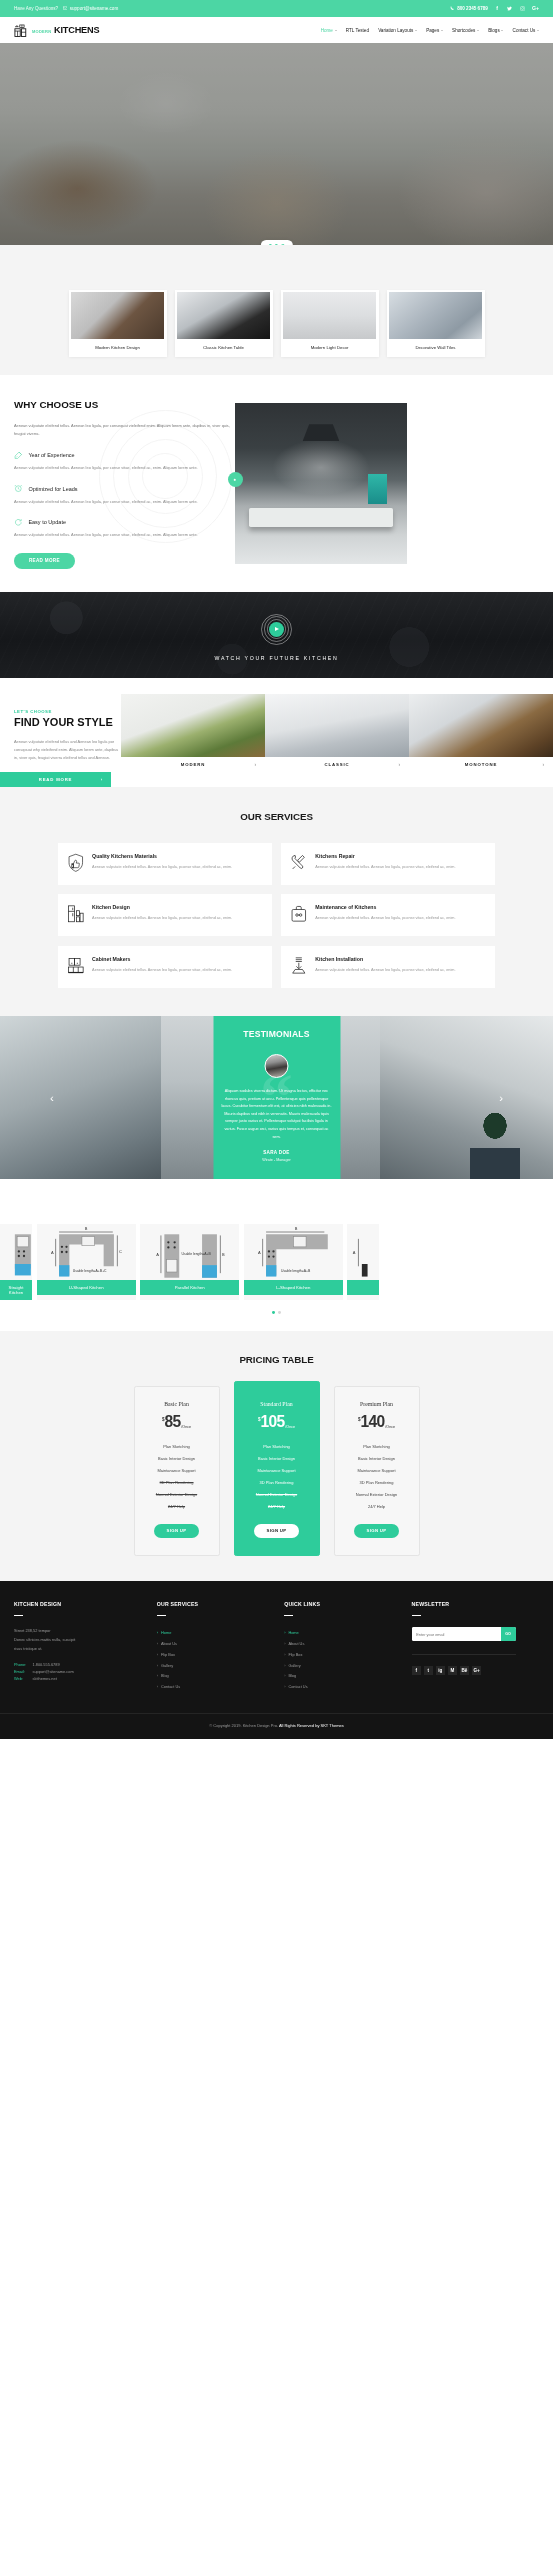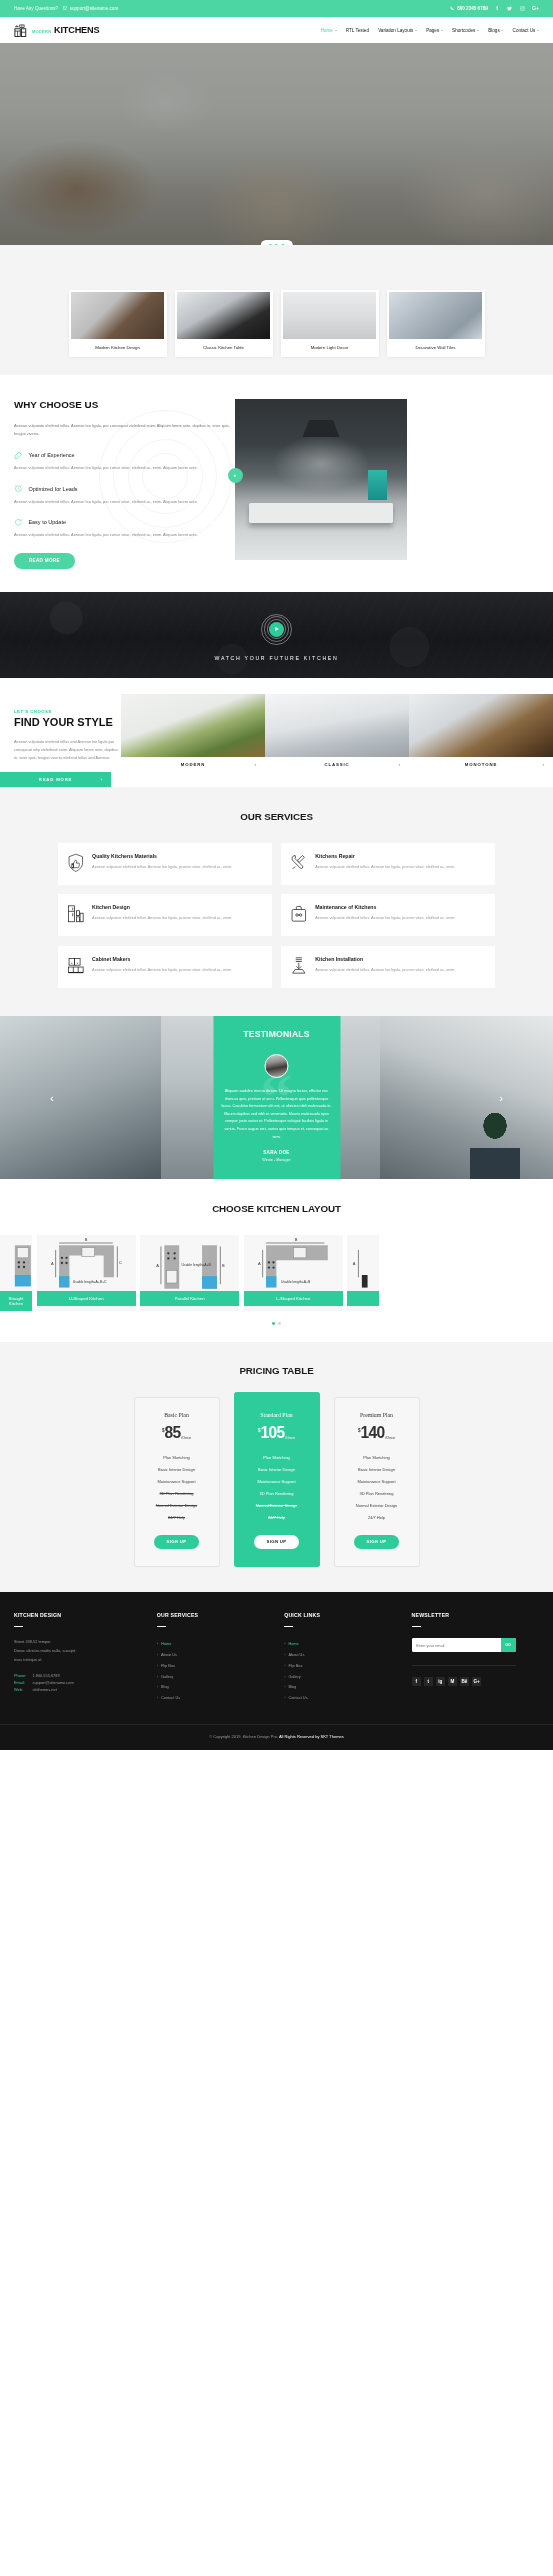--- a/index.html
+++ b/index.html
@@ -89,21 +89,21 @@
   .dcard { width:98px; background:#fff; box-shadow:0 0.6px 2.9px rgba(0,0,0,.08); }
   .dcard .img { height:47px; margin:2.3px 2.3px 0 2.3px; }
   .dcard .cap { text-align:center; font-size:4.3px; color:#222; padding:5.8px 2.3px 7.5px; }
   .ph1{background:linear-gradient(135deg,#d8d8d8 0%,#bdbdbd 38%,#6d5542 60%,#4a392c 100%);}
   .ph2{background:linear-gradient(150deg,#e6e8ea 0%,#b9bec2 40%,#2b2b2b 70%,#151515 100%);}
   .ph3{background:linear-gradient(180deg,#e9eaec 0%,#dcdee0 50%,#c7c9cb 100%);}
   .ph4{background:linear-gradient(140deg,#d7dde2 0%,#aab4bd 45%,#8e9aa4 75%,#cfd5da 100%);}
 
   
   .why { background:#fff; padding:24px 0 23px; position:relative; overflow:hidden; }
-  .why .row { display:flex; gap:4px; align-items:flex-start; }
+  .why .row { display:flex; gap:4px; align-items:center; }
   .why .left { width:231px; padding-left:14px; position:relative; z-index:3;}
   .why h2 { font-size:9.8px; font-weight:bold; color:#111; }
   .why .lead { font-size:3.9px; color:#777; line-height:2.0; margin-top:12.7px; }
   .feat { margin-top:12.7px; }
   .feat .hd { display:flex; align-items:center; gap:5.8px; }
   .feat .ic { width:8.6px;height:8.6px; color:#4cd6a4; }
   .feat .hd h3 { font-size:5.5px; font-weight:normal; color:#222; }
   .feat p { font-size:3.9px; color:#888; line-height:2.0; margin-top:4.6px; }
   .why .readmore { margin-top:14px; }
   .why .right { width:173px; position:relative; }
@@ -623,21 +623,20 @@
       <span class="quote">“</span>
       <h2>TESTIMONIALS</h2>
       <div class="avatar"></div>
       <p class="body">Aliquam sodales viverra dictum. Ut magna lectus, efficitur nec rhoncus quis, pretium ut arcu. Pellentesque quis pellentesque lacus. Curabitur fermentum elit est, at ultricies nibh malesuada in. Mauris dapibus sed nibh in venenatis. Mauris malesuada tquis semper justo varius et. Pellentesque volutpat facilisis ligula in varius. Fusce augue orci, varius quis tempus et, consequat ac sem.</p>
       <div class="name">SARA DOE</div>
       <div class="role">Wirate - Manager</div>
     </div>
   </section>
 
   <section class="layout">
-    <h2 class="sec-title">CHOOSE KITCHEN LAYOUT</h2>
     <div class="strip">
 
       <div class="lcard edge">
         <div class="dia">
           <svg width="32" height="56" viewBox="0 0 56 98">
             <rect x="26" y="18" width="28" height="60" fill="#adadad"></rect>
             <rect x="30" y="22" width="20" height="18" fill="#f2f2f2" stroke="#888"></rect>
             <circle cx="33" cy="48" r="2" fill="#333"></circle>
               <circle cx="42" cy="48" r="2" fill="#333"></circle>
             <circle cx="33" cy="56" r="2" fill="#333"></circle>

